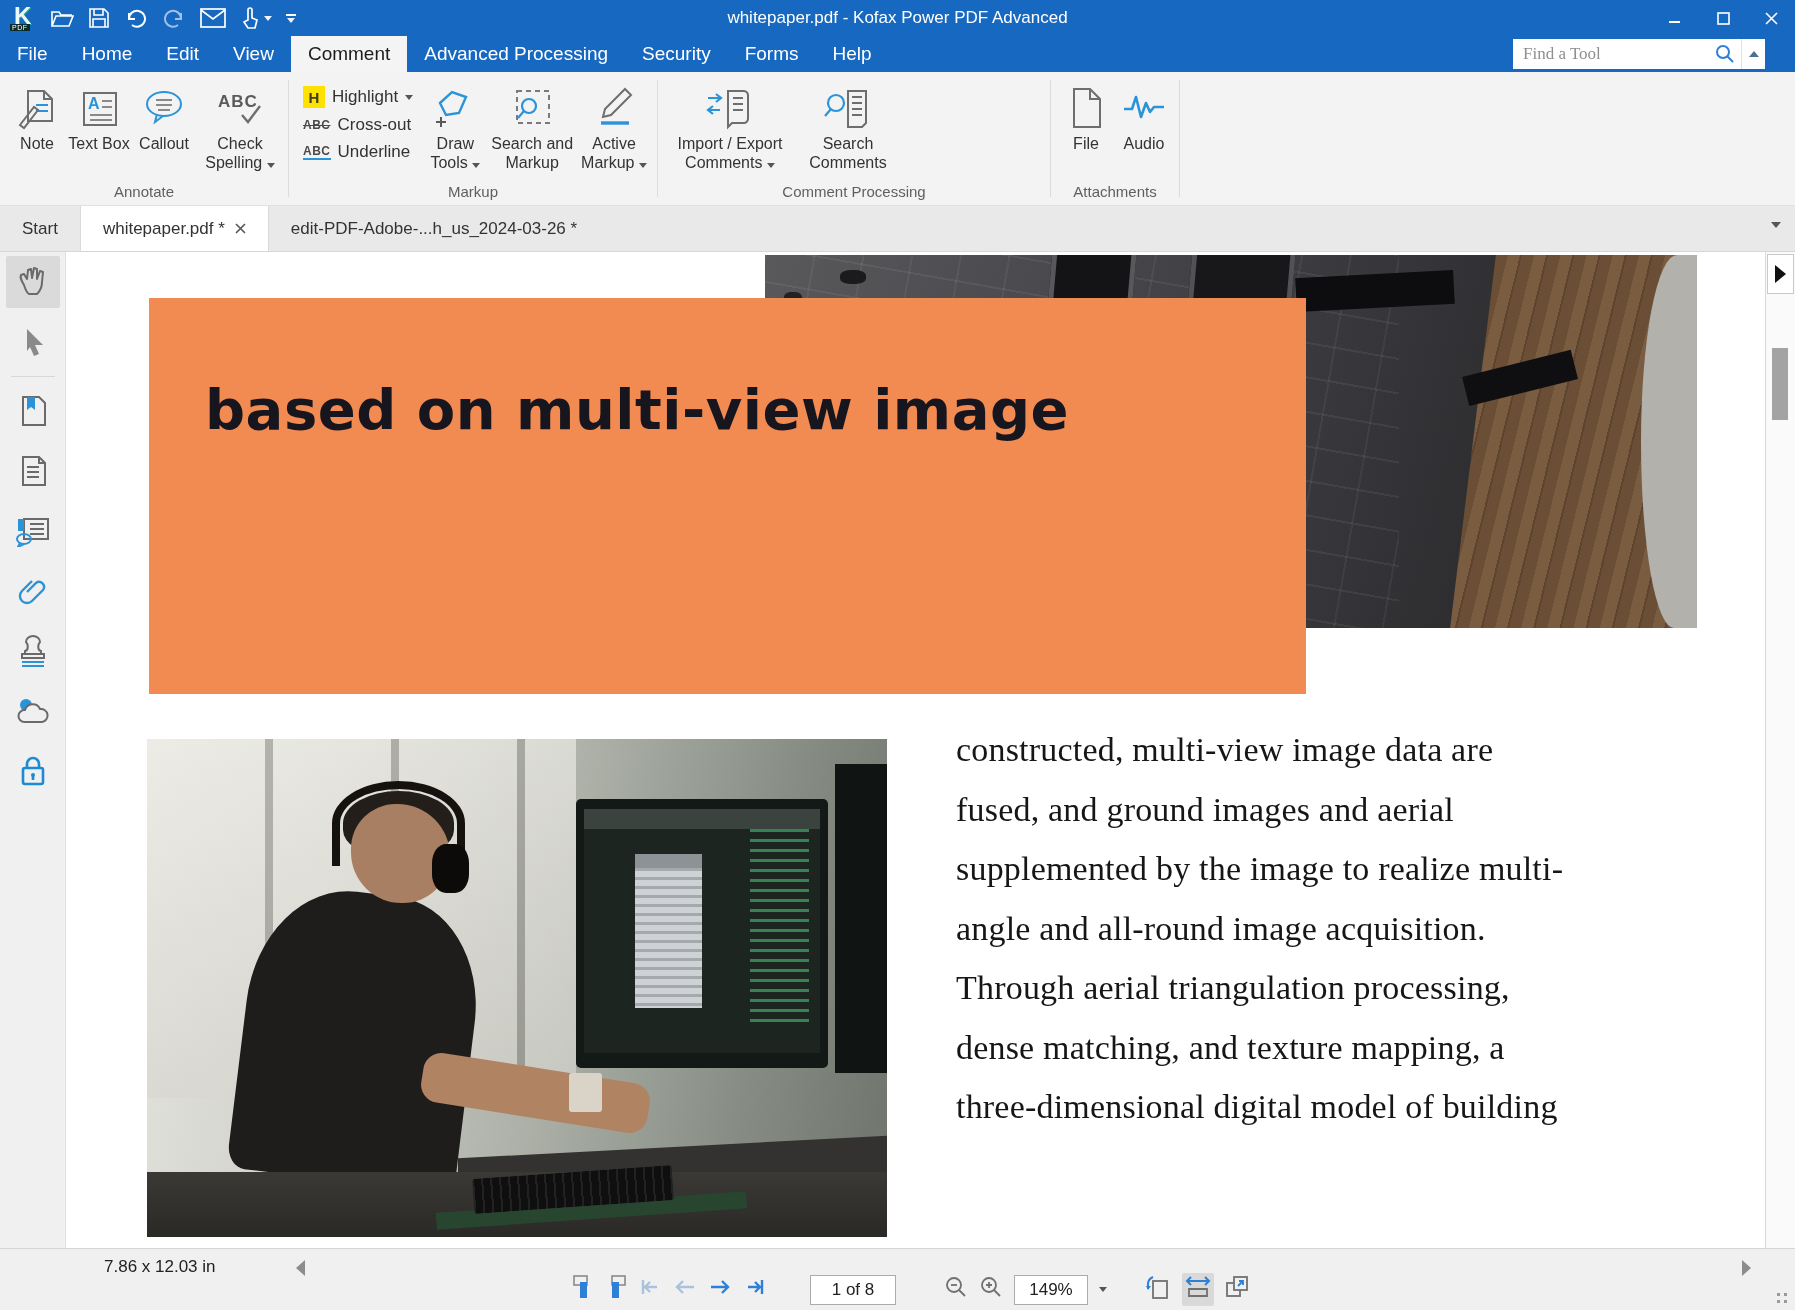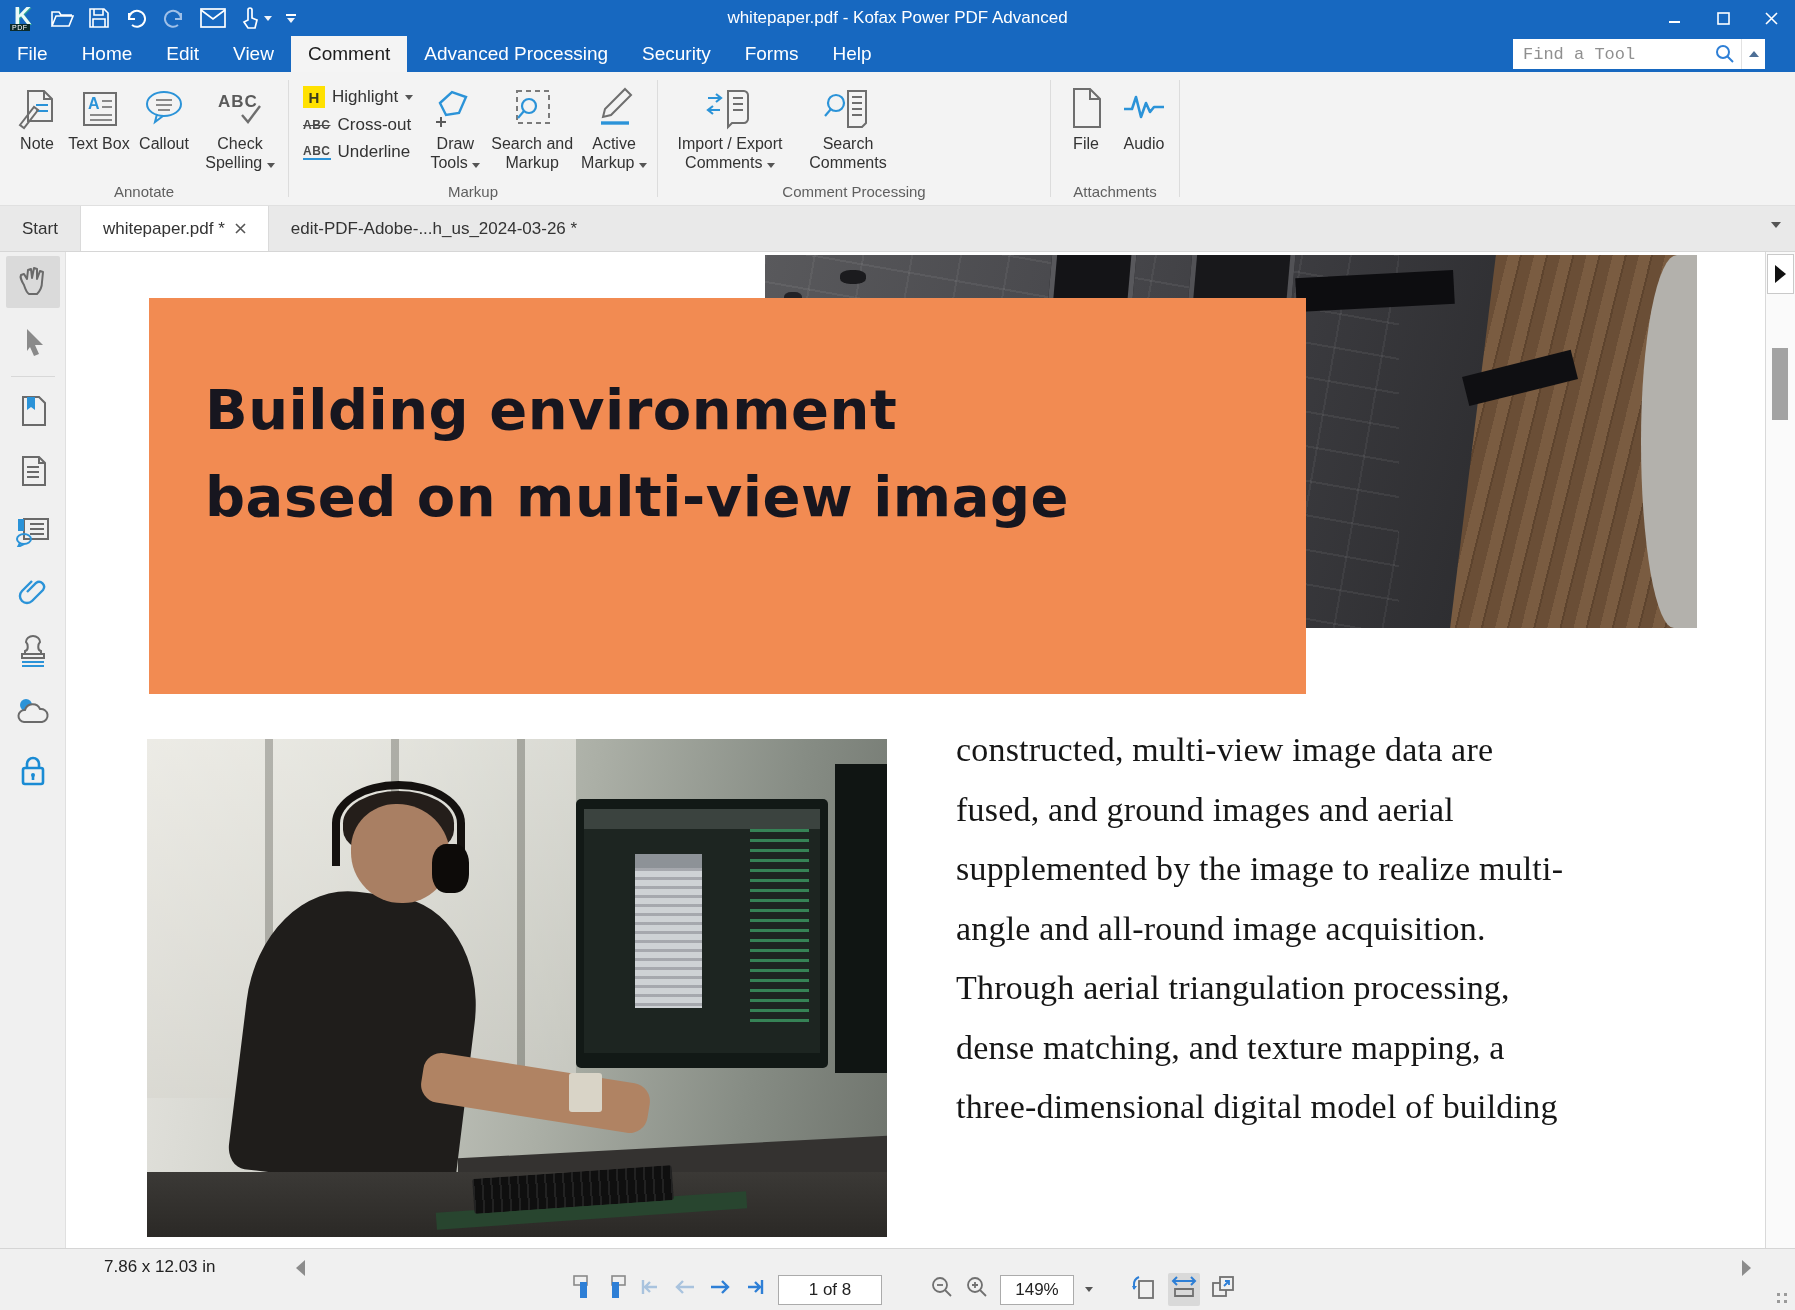--- a/index.html
+++ b/index.html
@@ -20,21 +20,21 @@
   .caret-down { width:0; height:0; border-left:5px solid transparent; border-right:5px solid transparent; border-top:6px solid #f0f4fa; display:inline-block; }
   .caret-down.dark { border-top-color:#555; }
   .caret-down.small { border-left-width:4px; border-right-width:4px; border-top-width:5px; }
 
   
   .menubar { height:36px; background:#1768c0; display:flex; align-items:stretch; color:#fff; font-size:19px; flex:0 0 auto; position:relative; }
   .menu-item { padding:0 17px; display:flex; align-items:center; }
   .menu-item.active { background:#f4f4f4; color:#1c1c1c; }
   .find-wrap { margin-left:auto; margin-right:30px; display:flex; align-items:center; }
   .find-box { position:relative; width:228px; height:30px; background:#fff; }
-  .find-box input { width:100%; height:100%; border:none; outline:none; font-size:17px; color:#4d7c0f; padding:0 32px 0 10px; font-family:Liberation Mono, monospace; }
+  .find-box input { width:100%; height:100%; border:none; outline:none; font-size:17px; color:#4d7c0f; padding:0 32px 0 10px; font-family:Liberation Serif, serif; }
   .find-box input::placeholder { color:#8f8f8f; }
   .find-mag { position:absolute; right:6px; top:5px; }
   .ribbon-collapse { width:24px; height:30px; background:#fff; border-left:1px solid #e2e2e2; display:flex; align-items:center; justify-content:center; }
   .caret-up { width:0; height:0; border-left:5px solid transparent; border-right:5px solid transparent; border-bottom:6px solid #4d6f96; }
 
   
   .ribbon { height:134px; background:#f3f3f3; border-bottom:1px solid #e0e0e0; display:flex; flex:0 0 auto; }
   .rgroup { display:flex; flex-direction:column; }
   .rgroup-content { flex:1; display:flex; align-items:flex-start; padding:8px 6px 0 6px; }
   .rgroup-label { text-align:center; font-size:15px; color:#5f5f5f; padding-bottom:5px; }
@@ -124,21 +124,21 @@
   .rail-btn { position:absolute; top:2px; left:1px; width:27px; height:40px; background:#fff; border:1px solid #c9c9c9; display:flex; align-items:center; justify-content:center; }
   .tri-right-black { width:0; height:0; border-top:9px solid transparent; border-bottom:9px solid transparent; border-left:11px solid #111; }
   .scroll-thumb { position:absolute; top:96px; left:6px; width:16px; height:72px; background:#a3a3a3; }
 
   
   .statusbar { height:62px; background:#f0f0f0; border-top:1px solid #d5d5d5; position:relative; font-size:17px; color:#222; flex:0 0 auto; }
   .dims { position:absolute; left:104px; top:8px; }
   .tri-left { position:absolute; left:296px; top:11px; width:0; height:0; border-top:8px solid transparent; border-bottom:8px solid transparent; border-right:9px solid #8c8c8c; }
   .nav-cluster { position:absolute; left:572px; top:24px; display:flex; align-items:center; gap:11px; }
   .nav-cluster .box { background:#fff; border:1px solid #ababab; height:30px; display:flex; align-items:center; }
-  .pagebox { width:104px; } .zoombox { width:74px; }
+  .pagebox { width:86px;margin-left:32px; } .zoombox { width:74px; }
   .pagebox input, .zoombox input { width:100%; border:none; outline:none; text-align:center; font-size:17px; color:#222; background:transparent; font-family:"Liberation Sans",sans-serif; }
   .fitsel { background:#d9d9d9; border-radius:2px; padding:2px 3px; }
   .tri-right-gray { position:absolute; right:44px; top:11px; width:0; height:0; border-top:8px solid transparent; border-bottom:8px solid transparent; border-left:9px solid #8c8c8c; }
   .grip { position:absolute; right:6px; bottom:5px; width:14px; height:14px;
     background-image:radial-gradient(circle, #9a9a9a 1.6px, transparent 1.8px); background-size:7px 7px; background-position:bottom right; }
 </style>
 </head>
 <body>
 
 <div class="app">
@@ -478,21 +478,20 @@
         <div class="esc-wood"></div>
         <div class="esc-curve"></div>
         <div class="esc-bench1"></div>
         <div class="esc-bench2"></div>
         <div class="esc-ppl1"></div>
         <div class="esc-ppl2"></div>
       </div>
 
       <div class="orange-block">
         <div class="orange-heading">
-          <div>Building environment</div>
           <div>based on multi-view image</div>
         </div>
       </div>
 
       <div class="photo-man">
         <div class="pm-base"></div>
         <div class="pm-frames"></div>
         <div class="pm-note1"></div>
         <div class="pm-note2"></div>
         <div class="pm-note3"></div>

